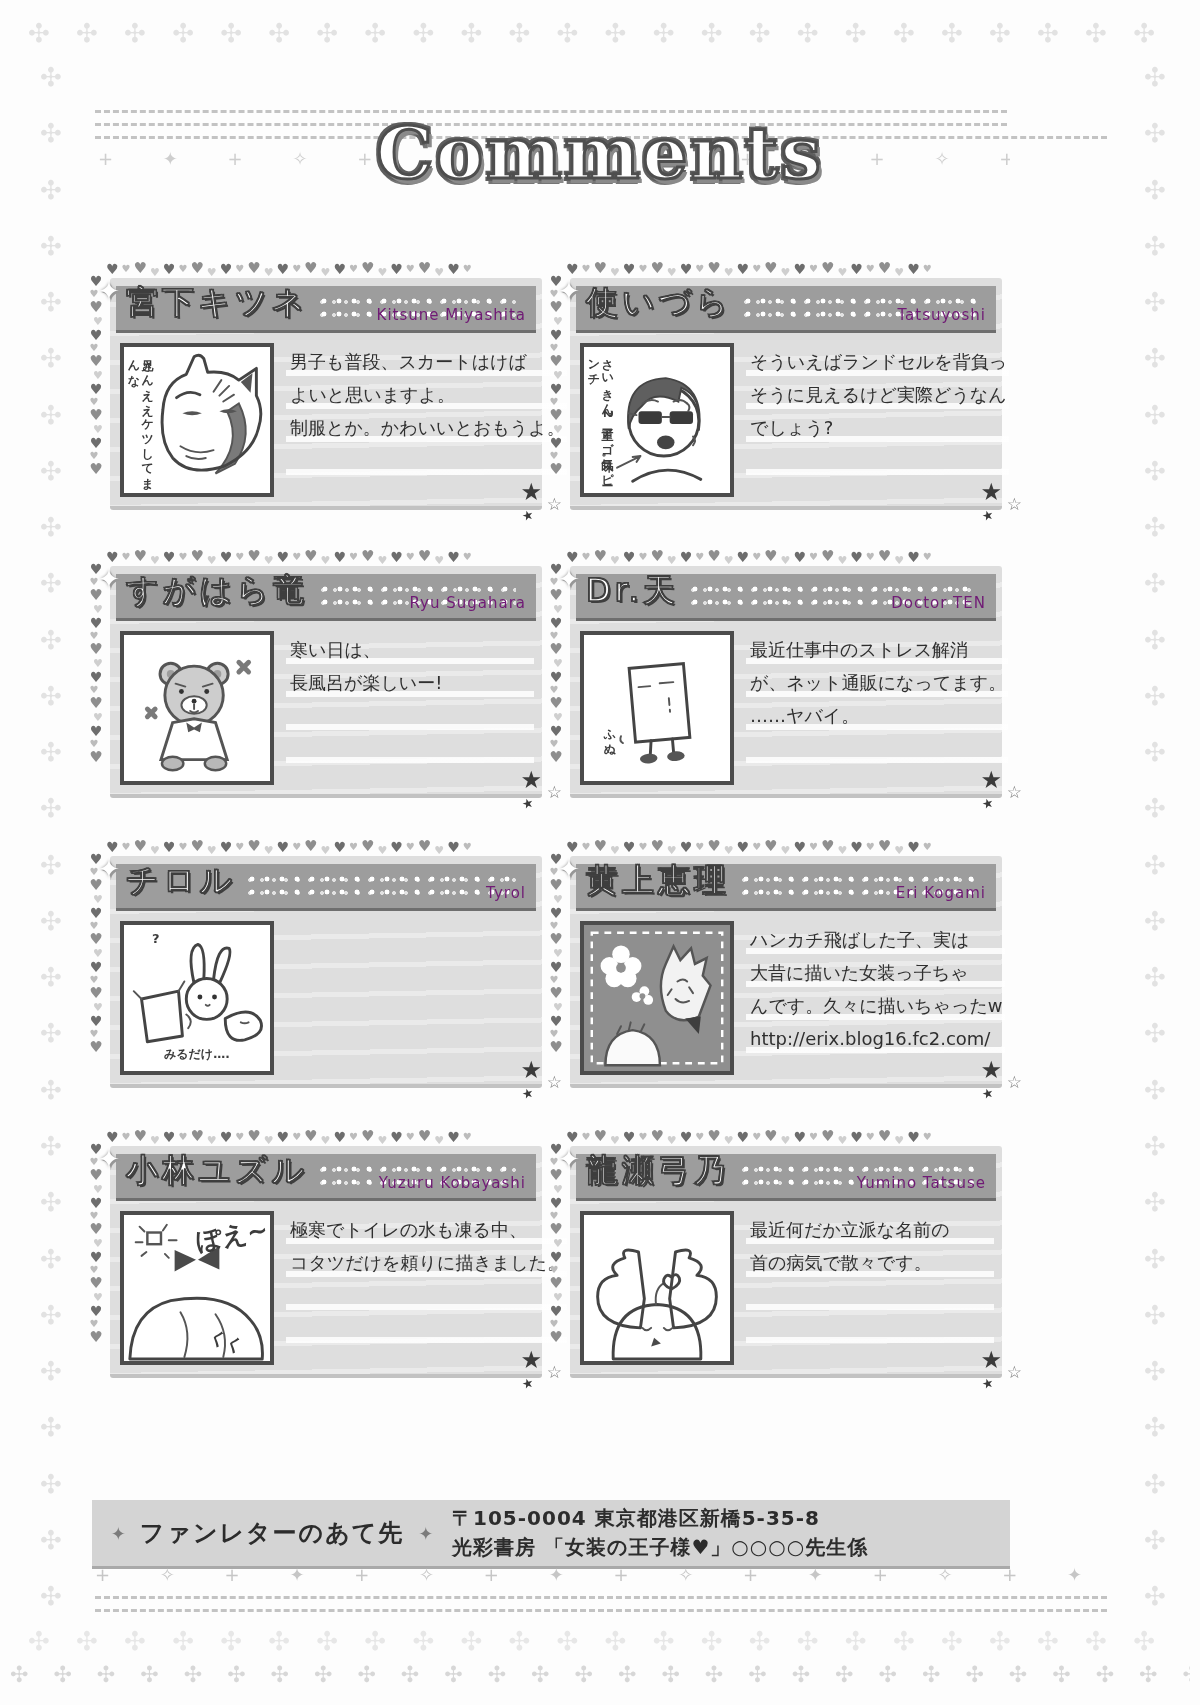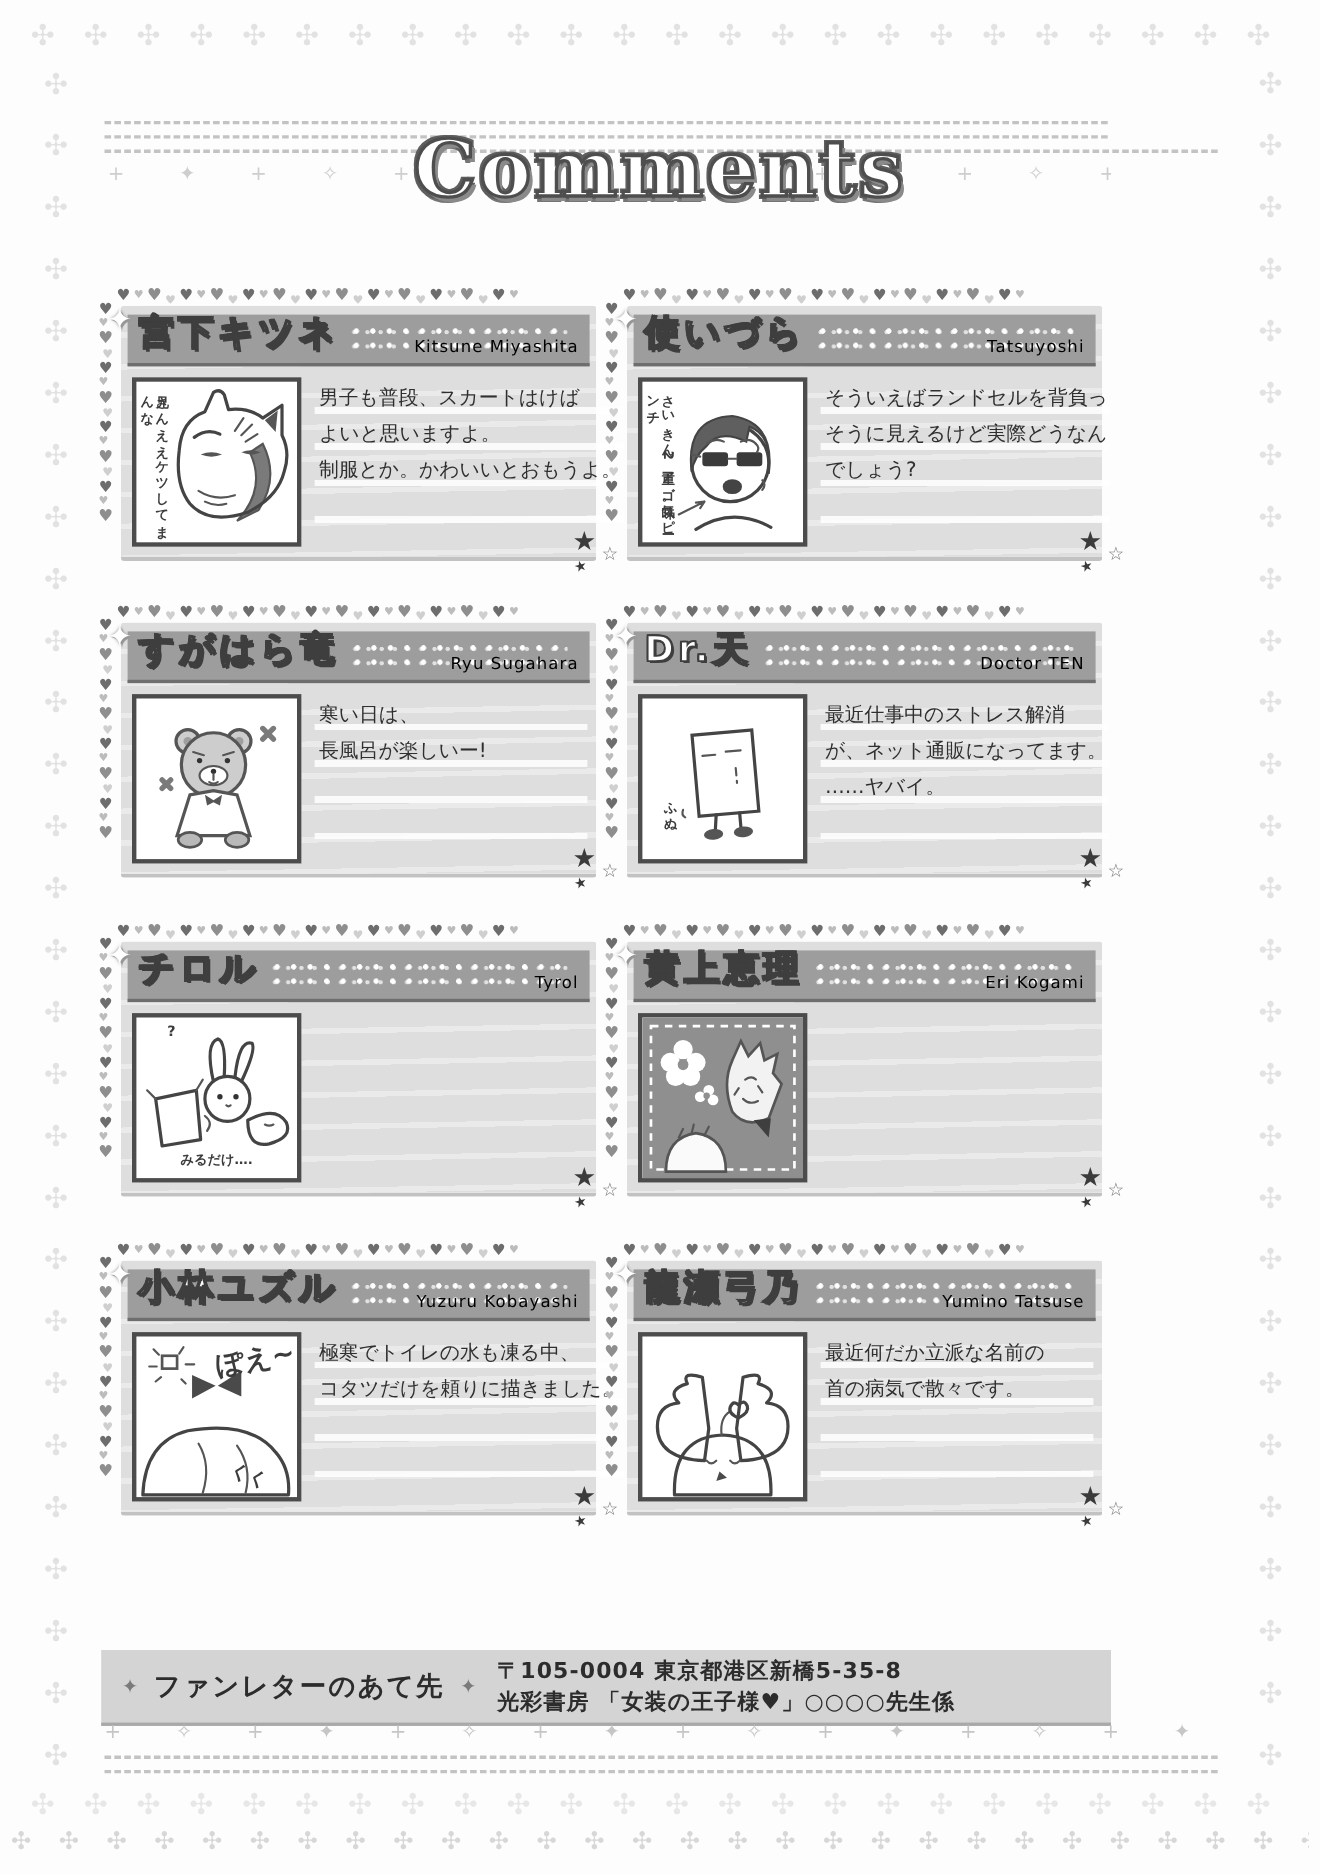--- a/index.html
+++ b/index.html
@@ -46,28 +46,28 @@
   .hearts-col .h1{transform:translateX(-2px);}
   .hearts-col .h3{transform:translateX(2px);}
 
   .panel{position:absolute;left:18px;top:22px;right:2px;bottom:4px;border-radius:3px;
          background:repeating-linear-gradient(179deg,#dedede 0 24px,#eaeaea 24px 29px);
          border-bottom:4px solid #c2c2c2;}
   .banner{position:relative;margin:8px 6px 0 6px;height:44px;background:#9d9d9d;
           border-bottom:3px solid #6e6e6e;display:flex;align-items:center;padding:0 10px;}
   .banner-sparkle{position:absolute;left:-18px;top:-10px;color:#fff;font-size:26px;
                   text-shadow:0 0 3px #8a8a8a,2px 2px 0 #9a9a9a;}
-  .name-jp{font-size:32px;font-weight:bold;color:#fff;letter-spacing:4px;white-space:nowrap;
+  .name-jp{font-size:32px;font-weight:normal;color:#fff;letter-spacing:4px;white-space:nowrap;
            transform:translateY(-5px);-webkit-text-stroke:1.5px #3e3e3e;
            text-shadow:2px 2px 0 #3e3e3e,-1px -1px 0 #3e3e3e,1px -1px 0 #3e3e3e,-1px 1px 0 #3e3e3e;}
   .dots{flex:1;height:26px;margin:0 10px;
         background-image:radial-gradient(circle 2.4px at 6px 6px,#fff 2.2px,transparent 2.7px),
                          radial-gradient(circle 2px at 4px 7px,rgba(255,255,255,.7) 1.7px,transparent 2.2px);
         background-size:15px 13px,12px 13px;}
-  .name-en{position:absolute;right:10px;bottom:6px;font-size:15px;color:#000000;
+  .name-en{position:absolute;right:10px;bottom:6px;font-size:15px;color:#701a75;
            letter-spacing:1px;white-space:nowrap;}
 
   .cbody{display:flex;padding:10px 8px 6px 10px;}
   .illo{position:relative;width:146px;height:146px;background:#fff;border:4px solid #4c4c4c;flex:none;}
   .illo svg{display:block;width:100%;height:100%;}
   .note{position:absolute;color:#3c3c3c;font-weight:bold;z-index:2;}
   .note-v{writing-mode:vertical-rl;top:4px;left:2px;font-size:12px;letter-spacing:1px;max-height:140px;line-height:1.15;}
   .note-h{bottom:8px;left:6px;font-size:12px;}
   .note-big{top:4px;right:2px;font-size:25px;transform:rotate(-10deg);}
   .mark{position:absolute;font-size:13px;font-weight:bold;color:#3c3c3c;z-index:2;}
@@ -604,20 +604,26 @@
                 <circle cx="60" cy="73" r="3" fill="#8f8f8f"></circle>
             </g>
             <path d="M84,40 L92,22 L99,36 L110,24 L114,40 L126,34 L122,52 L130,62 L118,94 Q96,104 84,88 Q74,62 84,40 Z" fill="#f2f2f2" stroke="#555" stroke-width="2.5"></path>
             <path class="thin" d="M96,58 q6,-4 10,0 M94,76 q6,6 14,2"></path>
             <path class="thin" d="M90,66 l-4,6 M108,64 l4,6"></path>
             <path d="M22,144 Q22,112 50,108 Q78,112 78,144 Z" fill="#fafafa" stroke="#555" stroke-width="2.5"></path>
             <path class="thin" d="M34,112 l4,-8 M46,108 l2,-8 M58,110 l4,-8"></path>
             <path d="M104,96 L120,94 L118,112 Z" fill="#3f3f3f"></path>
           </svg>
         </div>
+        <div class="comment">
+          <div class="cline">ハンカチ飛ばした子、実は</div>
+          <div class="cline">大昔に描いた女装っ子ちゃ</div>
+          <div class="cline">んです。久々に描いちゃったw</div>
+          <div class="cline">http://erix.blog16.fc2.com/</div>
+        </div>
       </div>
     </div>
     <div class="stars">
       <span class="sA">★</span>
       <span class="sB">☆</span>
       <span class="sC">★</span>
     </div>
   </div>
 
   <div class="card" style="left:92px;top:1124px;">

